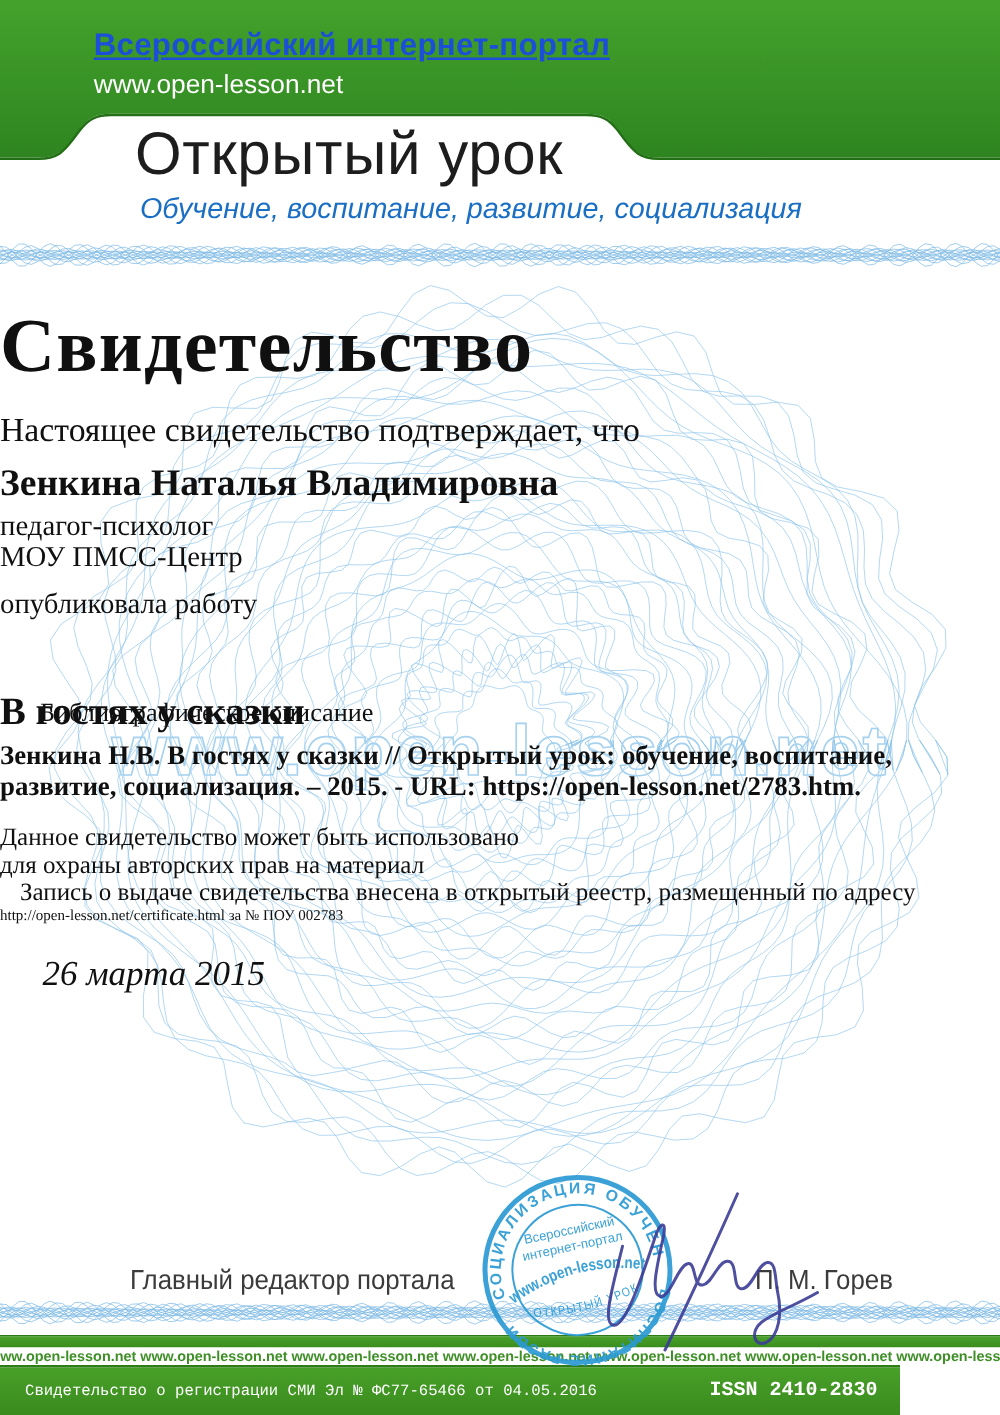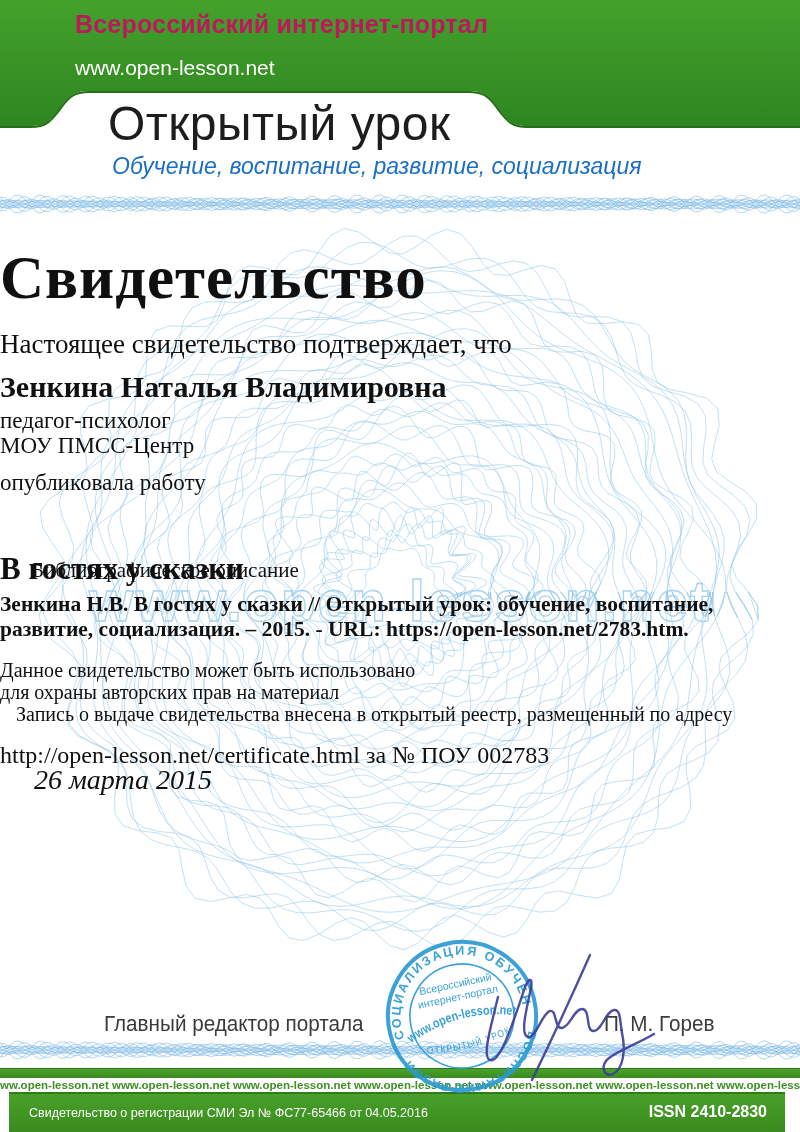--- a/index.html
+++ b/index.html
@@ -1,21 +1,21 @@
 <!DOCTYPE html>
 <html><head>
 <meta charset="utf-8">
 <style>
   html,body{margin:0;padding:0;background:#e8e8e8;}
   .page{position:relative;width:800px;height:1132px;margin:0 auto;background:#ffffff;
         font-family:"Liberation Sans",sans-serif;overflow:hidden;}
   svg{display:block;}
   
   #header-svg{position:absolute;left:0;top:0;z-index:5;}
-  .hdr-portal{position:absolute;left:75px;top:10px;z-index:6;color:#be185d;font-size:25px;font-weight:bold;letter-spacing:.2px;}
+  .hdr-portal{position:absolute;left:75px;top:22px;z-index:6;color:#1d4ed8;font-size:25px;font-weight:bold;letter-spacing:.2px;text-decoration:underline;}
   .hdr-url{position:absolute;left:75px;top:56px;z-index:6;color:#fff;font-size:21px;}
   .logo-title{position:absolute;left:108px;top:96px;z-index:6;color:#1d1d1d;font-size:48px;letter-spacing:.5px;}
   .logo-sub{position:absolute;left:112px;top:153px;z-index:6;color:#1a6fc4;font-size:23px;font-style:italic;}
   
   #deco{position:absolute;left:0;top:0;z-index:1;}
   .watermark{position:absolute;left:0;top:568px;width:100%;z-index:2;text-align:center;
       font-size:57px;font-weight:bold;letter-spacing:2px;color:rgba(0,0,0,0);
       -webkit-text-stroke:1.3px #a6d2ef;}
   
   .line{position:absolute;left:0;width:100%;text-align:left;z-index:3;
@@ -26,39 +26,39 @@
   .t-role    {top:408px;font-size:23px;}
   .t-org     {top:433px;font-size:23px;}
   .t-action  {top:470px;font-size:23px;}
   .t-work    {top:503px;font-size:31px;font-weight:bold;margin-top:48px;}
   .t-bibhead {top:558px;font-size:21px;padding-left:32px;}
   .t-bib1    {top:592px;font-size:21.5px;font-weight:bold;}
   .t-bib2    {top:617px;font-size:21.5px;font-weight:bold;}
   .t-use1    {top:659px;font-size:20px;}
   .t-use2    {top:681px;font-size:20px;}
   .t-reg1    {top:703px;font-size:20px;margin-left:16px;}
-  .t-reg2    {top:742px;font-size:24px;}
+  .t-reg2    {top:725px;font-size:12px;}
   .t-date    {top:764px;font-size:28px;font-style:italic;padding-left:34px;}
   
   .editor-label{position:absolute;left:104px;top:1011px;z-index:4;color:#3b3b3b;font-size:22px;
       transform:scaleX(.94);transform-origin:left;}
   .editor-name{position:absolute;left:604px;top:1011px;z-index:4;color:#3b3b3b;font-size:22px;
       transform:scaleX(.94);transform-origin:left;}
   
   .stamp{position:absolute;left:356px;top:910px;z-index:7;}
   .stamp text{font-family:"Liberation Sans",sans-serif;fill:#2b9ad3;}
   .signature{position:absolute;left:480px;top:935px;z-index:8;}
   
   .foot-bar1{position:absolute;left:0;top:1068px;width:800px;height:10px;z-index:6;
       background:linear-gradient(#4aa22b,#3a8c1d);border-top:1px solid #2c7a16;box-sizing:border-box;}
   .foot-strip{position:absolute;left:0;top:1078px;width:800px;height:14px;z-index:6;background:#fff;
       overflow:hidden;white-space:nowrap;font-size:11.5px;font-weight:bold;color:#3e8f26;
       line-height:14px;text-indent:-9px;}
-  .foot-bar2{position:absolute;left:9px;top:1092px;width:776px;height:40px;z-index:6;
-      background:linear-gradient(#48a029,#3a8b1d);border-top:2px solid #2e7d16;box-sizing:border-box;}
+  .foot-bar2{position:absolute;left:0;top:1092px;width:720px;height:40px;z-index:6;
+      background:linear-gradient(#48a029,#3a8b1d);border-top:2px solid #2e7d16;box-sizing:border-box;font-family:Liberation Mono, monospace;}
   .foot-reg{position:absolute;left:20px;top:12px;color:#fff;font-size:12.5px;}
   .foot-issn{position:absolute;right:18px;top:9px;color:#fff;font-size:16px;font-weight:bold;padding-left:8px;}
 </style>
 </head>
 <body>
 
 <div class="page">
 
   <svg id="deco" width="800" height="1132">
       <path d="M440.0,592.0L441.5,593.7L442.8,595.4L443.7,597.3L444.2,599.1L444.3,601.0L443.8,602.7L443.0,604.4L441.8,605.9L440.5,607.2L439.1,608.5L437.7,609.8L436.5,611.0L435.6,612.4L434.9,613.9L434.3,615.5L433.9,617.2L433.5,619.1L433.0,621.0L432.3,622.7L431.4,624.3L430.2,625.7L428.6,626.6L426.8,627.2L424.7,627.4L422.6,627.2L420.4,626.7L418.3,626.2L416.3,625.6L414.4,625.1L412.8,624.9L411.3,625.0L410.0,625.4L408.7,626.1L407.5,627.0L406.2,628.1L404.9,629.1L403.5,630.0L402.0,630.7L400.4,631.0L398.9,630.9L397.3,630.4L395.9,629.7L394.5,628.7L393.2,627.6L391.9,626.6L390.7,625.7L389.4,625.1L388.0,624.9L386.5,625.0L384.8,625.3L382.8,625.8L380.8,626.4L378.6,627.0L376.4,627.3L374.3,627.3L372.3,627.0L370.6,626.2L369.2,625.1L368.1,623.6L367.3,621.9L366.7,620.1L366.3,618.2L365.9,616.4L365.5,614.7L364.8,613.2L364.0,611.7L362.9,610.4L361.7,609.2L360.3,607.9L358.9,606.6L357.6,605.2L356.6,603.6L355.9,601.9L355.7,600.1L355.9,598.3L356.6,596.4L357.8,594.6L359.2,592.9L360.7,591.3L362.3,589.8L363.7,588.4L364.8,587.1L365.6,585.8L366.0,584.5L366.1,583.1L366.0,581.5L365.7,579.9L365.5,578.3L365.3,576.6L365.4,574.9L365.8,573.4L366.5,572.0L367.6,570.8L368.9,569.9L370.4,569.1L372.0,568.5L373.6,567.9L375.0,567.3L376.2,566.6L377.2,565.6L378.0,564.3L378.6,562.8L379.1,560.9L379.6,558.9L380.2,556.8L380.9,554.6L381.9,552.7L383.1,551.1L384.5,549.8L386.1,549.0L387.9,548.6L389.7,548.6L391.6,549.0L393.5,549.5L395.3,550.1L397.0,550.6L398.7,550.9L400.3,551.0L402.0,550.8L403.7,550.4L405.4,549.9L407.2,549.3L409.1,548.8L411.0,548.6L412.8,548.7L414.5,549.2L416.1,550.2L417.4,551.6L418.5,553.4L419.4,555.4L420.1,557.6L420.6,559.7L421.1,561.7L421.6,563.4L422.3,564.9L423.1,566.0L424.2,566.9L425.5,567.6L427.0,568.2L428.6,568.7L430.1,569.4L431.6,570.2L432.8,571.3L433.8,572.5L434.4,574.0L434.7,575.5L434.6,577.2L434.4,578.9L434.1,580.6L433.9,582.1L433.9,583.6L434.1,585.0L434.7,586.3L435.6,587.6L436.8,588.9L438.3,590.3L439.9,591.9L441.4,593.5L442.7,595.3Z" fill="none" stroke="#8cc3e9" stroke-width="0.7" opacity="0.75"></path>

